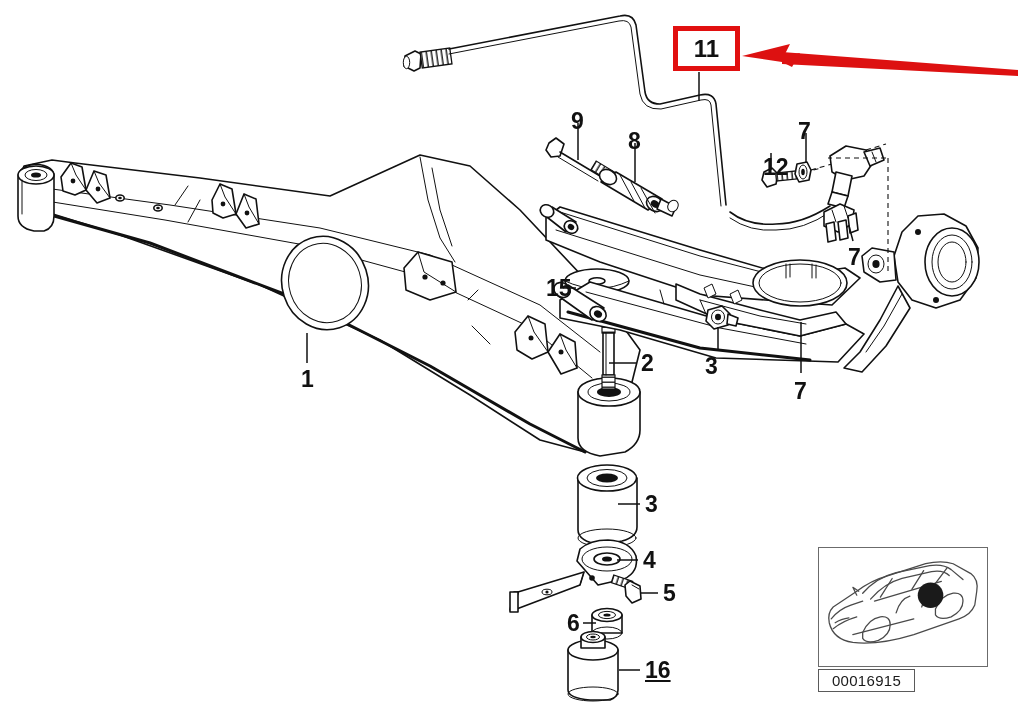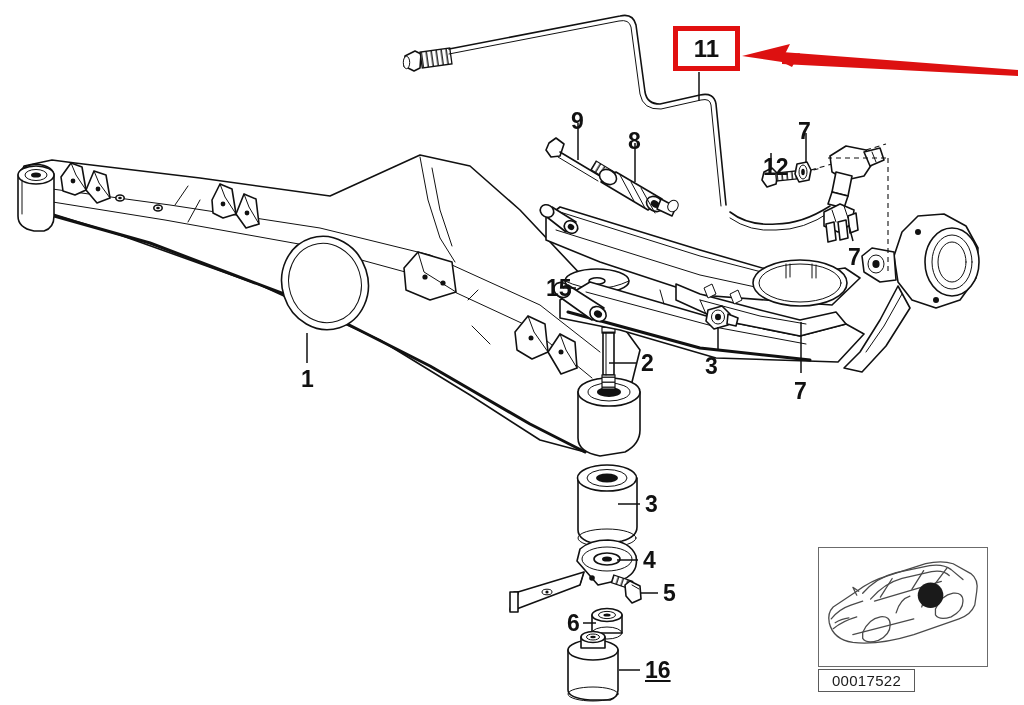--- a/index.html
+++ b/index.html
@@ -446,15 +446,15 @@
         <path d="M40 44 L34 40 L38 48"></path>
 
         <path d="M44 86 Q50 72 62 70 Q72 69 72 78 Q72 88 60 94 Q48 98 44 92 Z"></path>
 
         <path d="M118 62 Q124 48 136 46 Q146 45 146 54 Q146 64 134 70 Q122 74 118 68 Z"></path>
       </g>
 
       <circle cx="113" cy="48" r="13" fill="#1a1a1a"></circle>
     </svg>
   </div>
-  <div id="inset-caption">00017522</div>
+  <div id="inset-caption">00016915</div>
 
 </div>
 
 </body></html>

